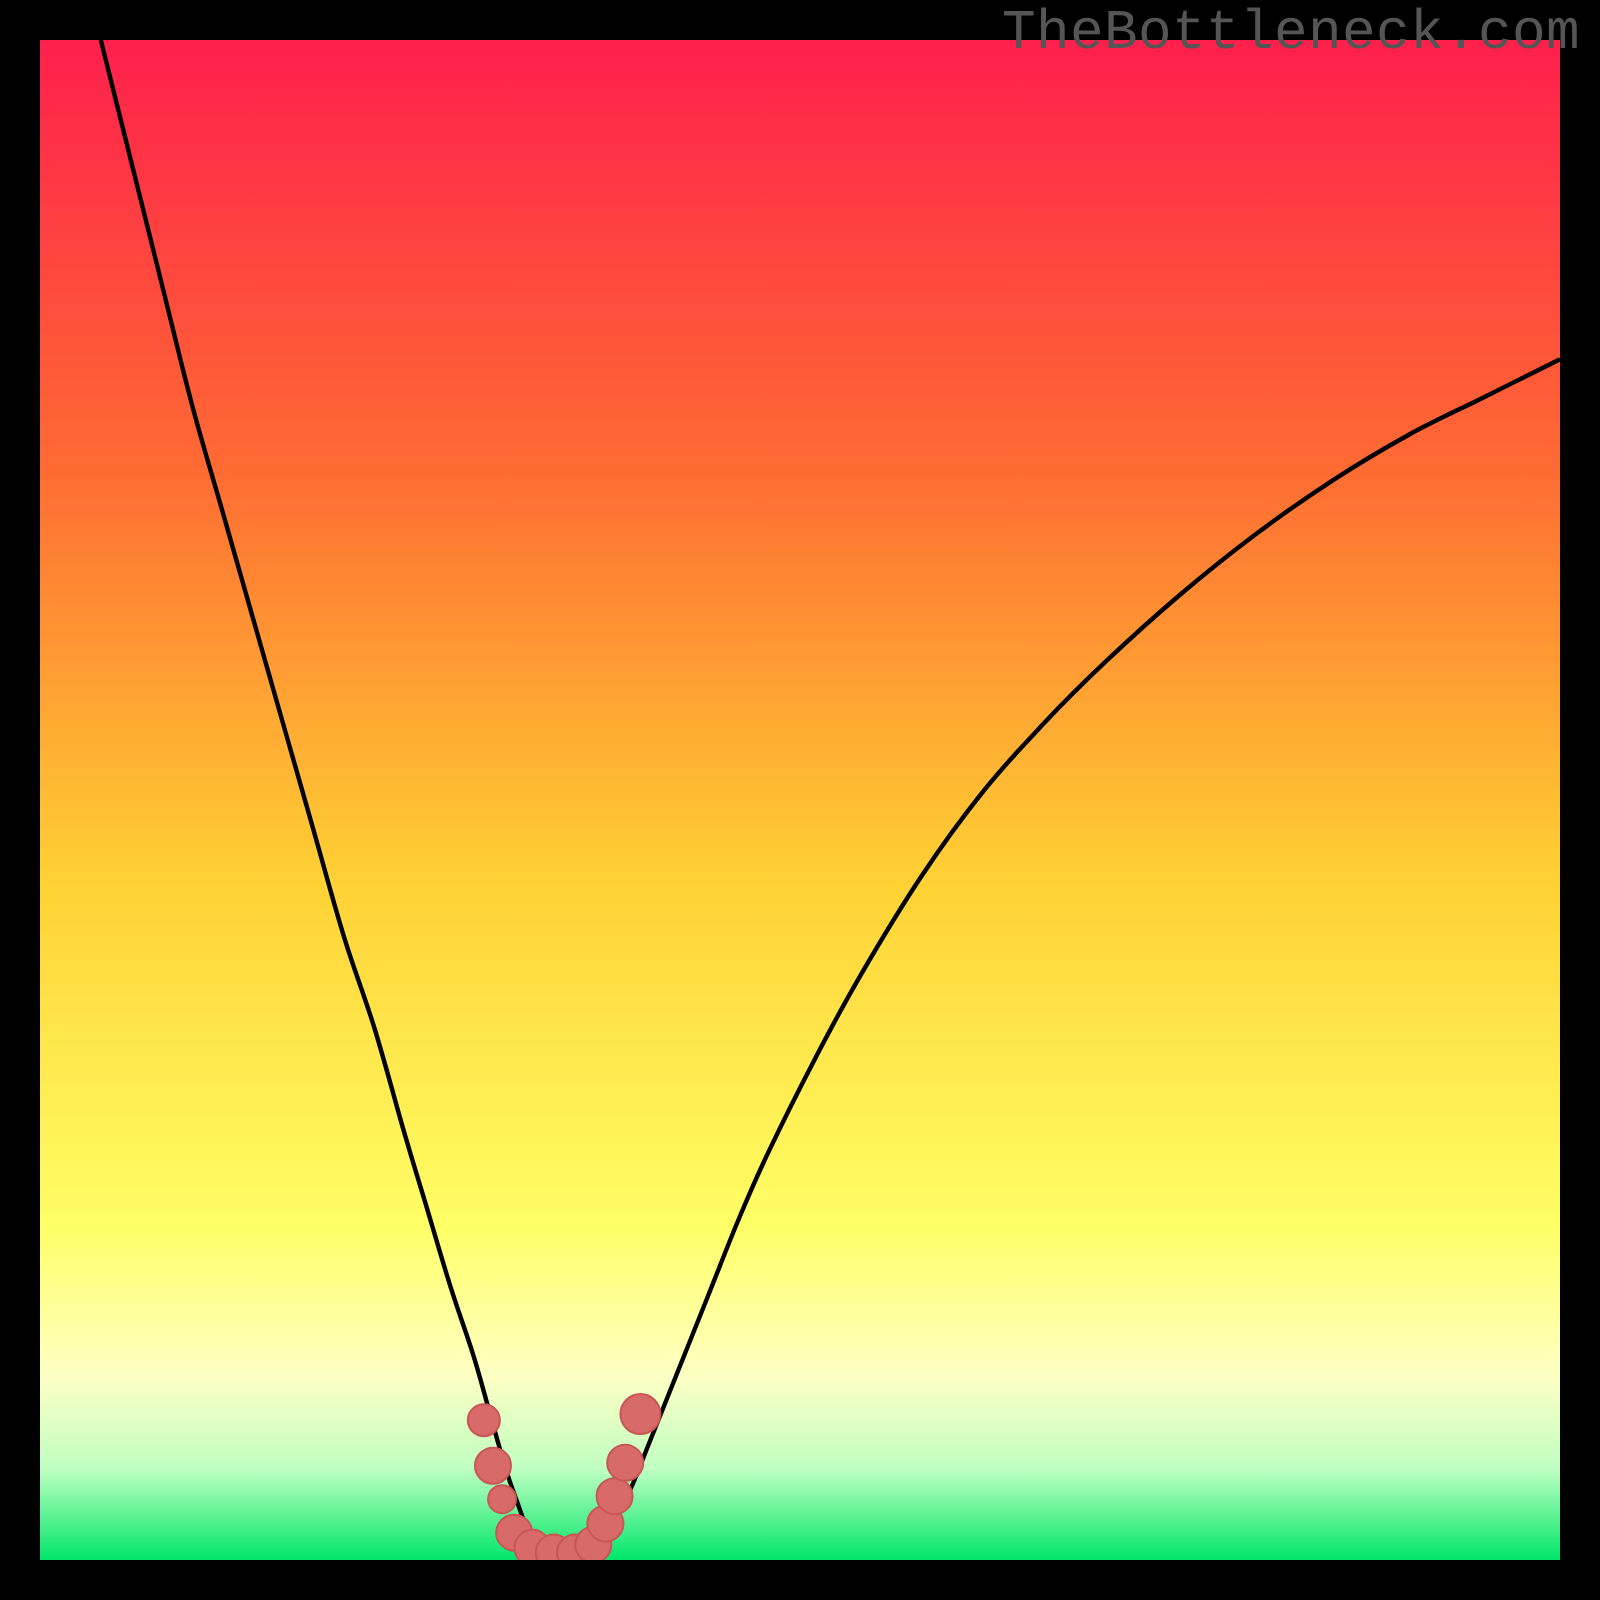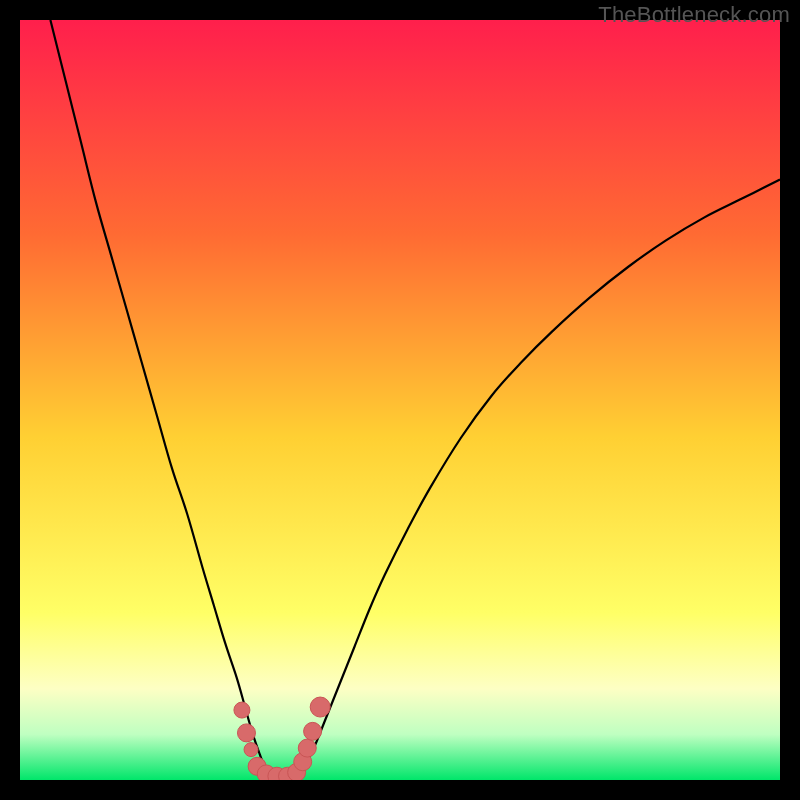--- a/index.html
+++ b/index.html
@@ -17,24 +17,25 @@
     top: 20px;
     width: 760px;
     height: 760px;
     overflow: hidden;
   }
   .attribution {
     position: absolute;
     top: 2px;
     right: 10px;
     color: #555;
-    font-size: 22px;
+    font-size: 28px;
     font-weight: 500;
     z-index: 50;
     letter-spacing: 0.2px;
+    font-family: Liberation Mono, monospace;
   }
   svg {
     display: block;
   }
 </style>
 </head>
 <body>
 
 <div class="attribution">TheBottleneck.com</div>
 

